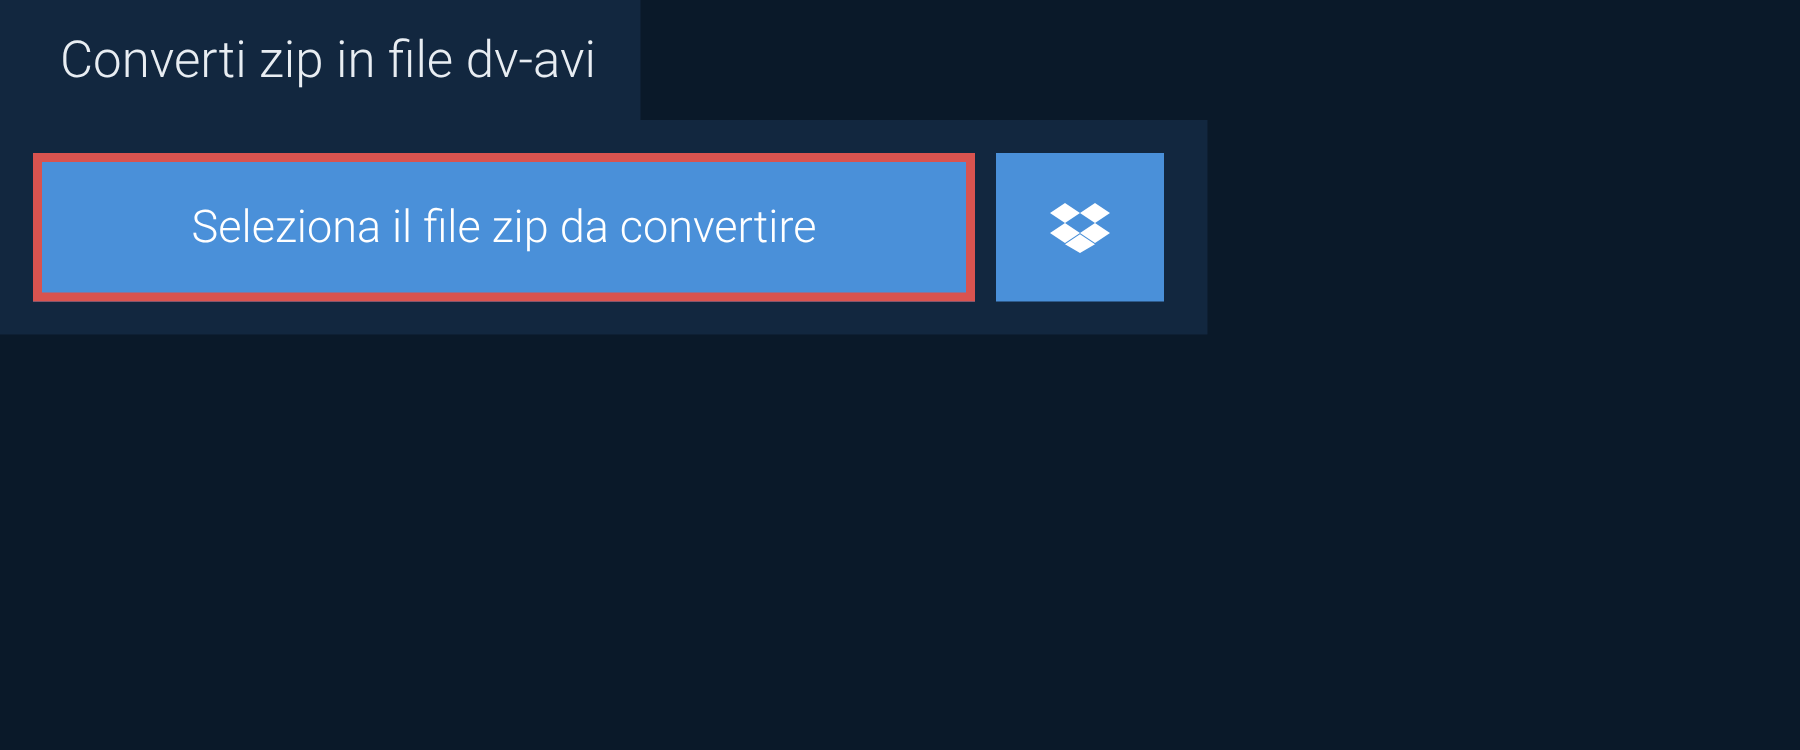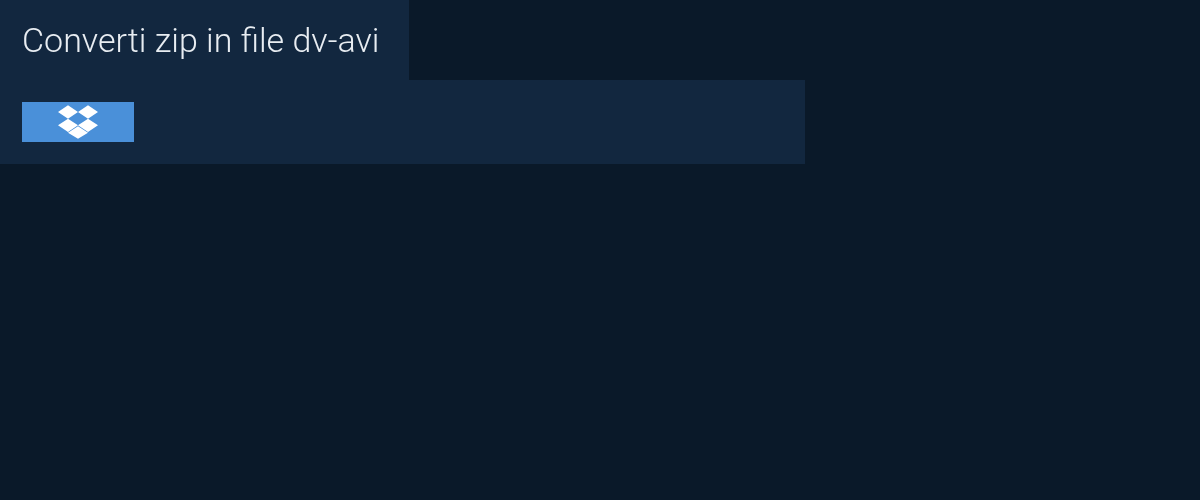--- a/index.html
+++ b/index.html
@@ -10,21 +10,21 @@
     body {
       width: 1200px;
       height: 500px;
       background: #0a1929;
       font-family: -apple-system, BlinkMacSystemFont, "Segoe UI", Roboto, "Helvetica Neue", Arial, sans-serif;
       overflow: hidden;
     }
     .tab-header {
       background: #12273f;
       display: inline-block;
-      padding: 20px 30px 20px 22px;
+      padding: 20px 30px 20px 40px;
       color: #e8edf2;
       font-size: 34px;
       font-weight: 300;
     }
     .panel {
       background: #12273f;
       padding: 22px 22px 22px 22px;
       width: 805px;
     }
     .button-row {
@@ -61,20 +61,23 @@
 <body>
 
 
 
 <div class="tab-header">
   <span>Converti zip in file dv-avi</span>
 </div>
 
 <div class="panel">
   <div class="button-row">
+    <div class="select-button">
+      <span>Seleziona il file zip da convertire</span>
+    </div>
     <div class="dropbox-button">
       <svg viewBox="0 0 24 24">
         <path d="M6 2L0 6l6 4-6 4 6 4 6-4 6 4 6-4-6-4 6-4-6-4-6 4-6-4zm6 4l6 4-6 4-6-4 6-4zm-6 12.5l6-4 6 4-6 3.5-6-3.5z"></path>
       </svg>
     </div>
   </div>
 </div>
 
 
 

